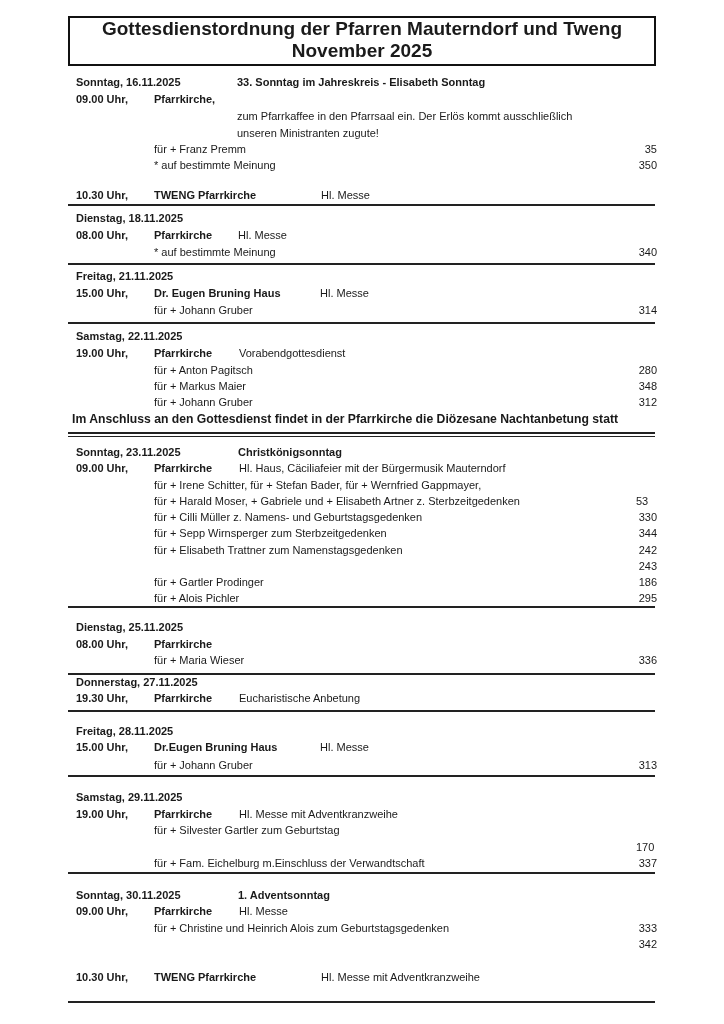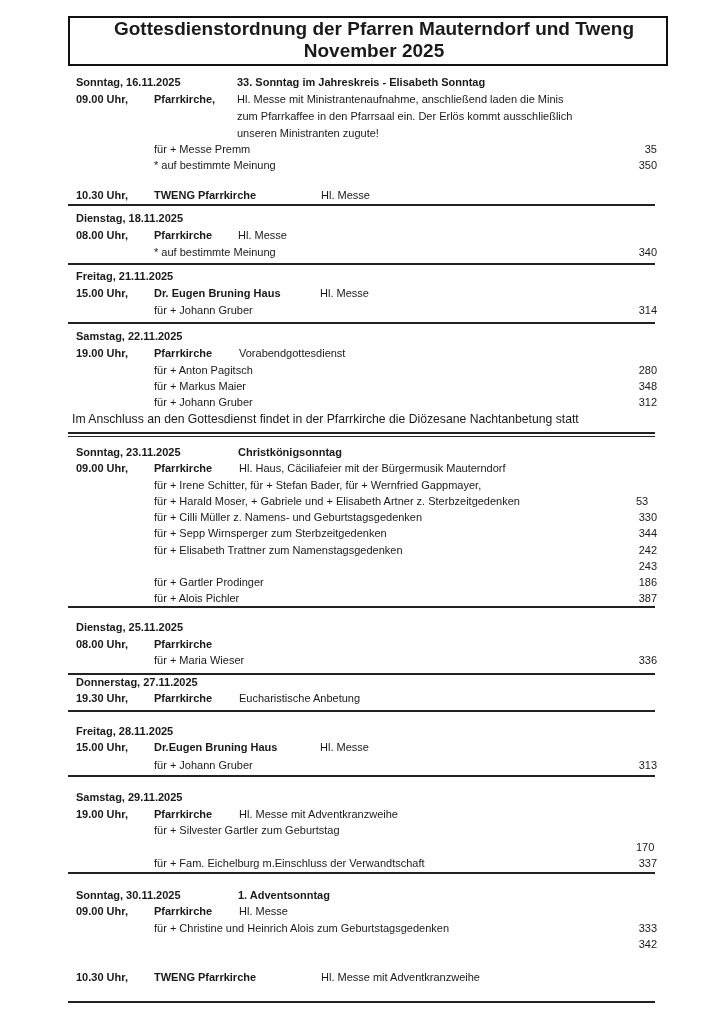--- a/index.html
+++ b/index.html
@@ -1,55 +1,54 @@
 <!DOCTYPE html>
 <html><head>
 <meta charset="utf-8">
 <style>
   html, body { margin:0; padding:0; background:#ffffff; }
   body { width:724px; height:1024px; position:relative; overflow:hidden;
          font-family:"Liberation Sans", sans-serif; color:#1a1a1a; }
   .title-box { position:absolute; left:68px; top:16px; width:584px; height:46px;
-               border:2px solid #111; text-align:center;padding-left:12px; }
+               border:2px solid #111; text-align:center; }
   .title-line { font-weight:bold; font-size:19px; line-height:22px; }
   .row { position:absolute; left:76px; width:584px; height:17px; font-size:11px; line-height:17px; white-space:nowrap; }
   .b { font-weight:bold; }
   .c1 { position:absolute; left:0; }
   .c2 { position:absolute; left:78px; }
   .c3 { position:absolute; left:161px; }
   .num { position:absolute; right:3px; }
   .numl { position:absolute; left:560px; }
   .rule { position:absolute; left:68px; width:587px; height:0; border-top:2px solid #222; }
-  .note { position:absolute; left:72px; font-size:12.2px; font-weight:normal; line-height:16px; white-space:nowrap; }
+  .note { position:absolute; left:72px; font-size:12.2px; font-weight:bold; line-height:16px; white-space:nowrap; }
 </style>
 </head>
 <body>
 
 <div class="title-box">
   <div class="title-line">Gottesdienstordnung der Pfarren Mauterndorf  und Tweng</div>
   <div class="title-line">November 2025</div>
 </div>
 
 <div class="row b" style="top:74px">
   <span class="c1">Sonntag, 16.11.2025</span>
   <span class="c3">33. Sonntag im Jahreskreis - Elisabeth Sonntag</span>
 </div>
 <div class="row" style="top:91px">
   <span class="c1 b">09.00 Uhr,</span>
   <span class="c2 b">Pfarrkirche,</span>
-  <span class="c3">Hl. Messe mit Ministrantenaufnahme,  anschließend laden die Minis</span>
 </div>
 <div class="row" style="top:108px">
   <span class="c3">zum Pfarrkaffee in den Pfarrsaal ein. Der Erlös kommt ausschließlich</span>
 </div>
 <div class="row" style="top:125px">
   <span class="c3">unseren Ministranten zugute!</span>
 </div>
 <div class="row" style="top:141px">
-  <span class="c2">für + Messe Premm</span>
+  <span class="c2">für + Franz Premm</span>
   <span class="num">35</span>
 </div>
 <div class="row" style="top:157px">
   <span class="c2">* auf bestimmte Meinung</span>
   <span class="num">350</span>
 </div>
 <div class="row" style="top:187px">
   <span class="c1 b">10.30 Uhr,</span>
   <span class="c2 b">TWENG Pfarrkirche</span>
   <span class="c3" style="left:245px">Hl. Messe</span>
@@ -138,21 +137,21 @@
 </div>
 <div class="row" style="top:558px">
   <span class="num">243</span>
 </div>
 <div class="row" style="top:574px">
   <span class="c2">für + Gartler Prodinger</span>
   <span class="num">186</span>
 </div>
 <div class="row" style="top:590px">
   <span class="c2">für + Alois Pichler</span>
-  <span class="num">387</span>
+  <span class="num">295</span>
 </div>
 <div class="rule" style="top:606px"></div>
 
 <div class="row b" style="top:619px">
   <span class="c1">Dienstag, 25.11.2025</span>
 </div>
 <div class="row" style="top:636px">
   <span class="c1 b">08.00 Uhr,</span>
   <span class="c2 b">Pfarrkirche</span>
 </div>

